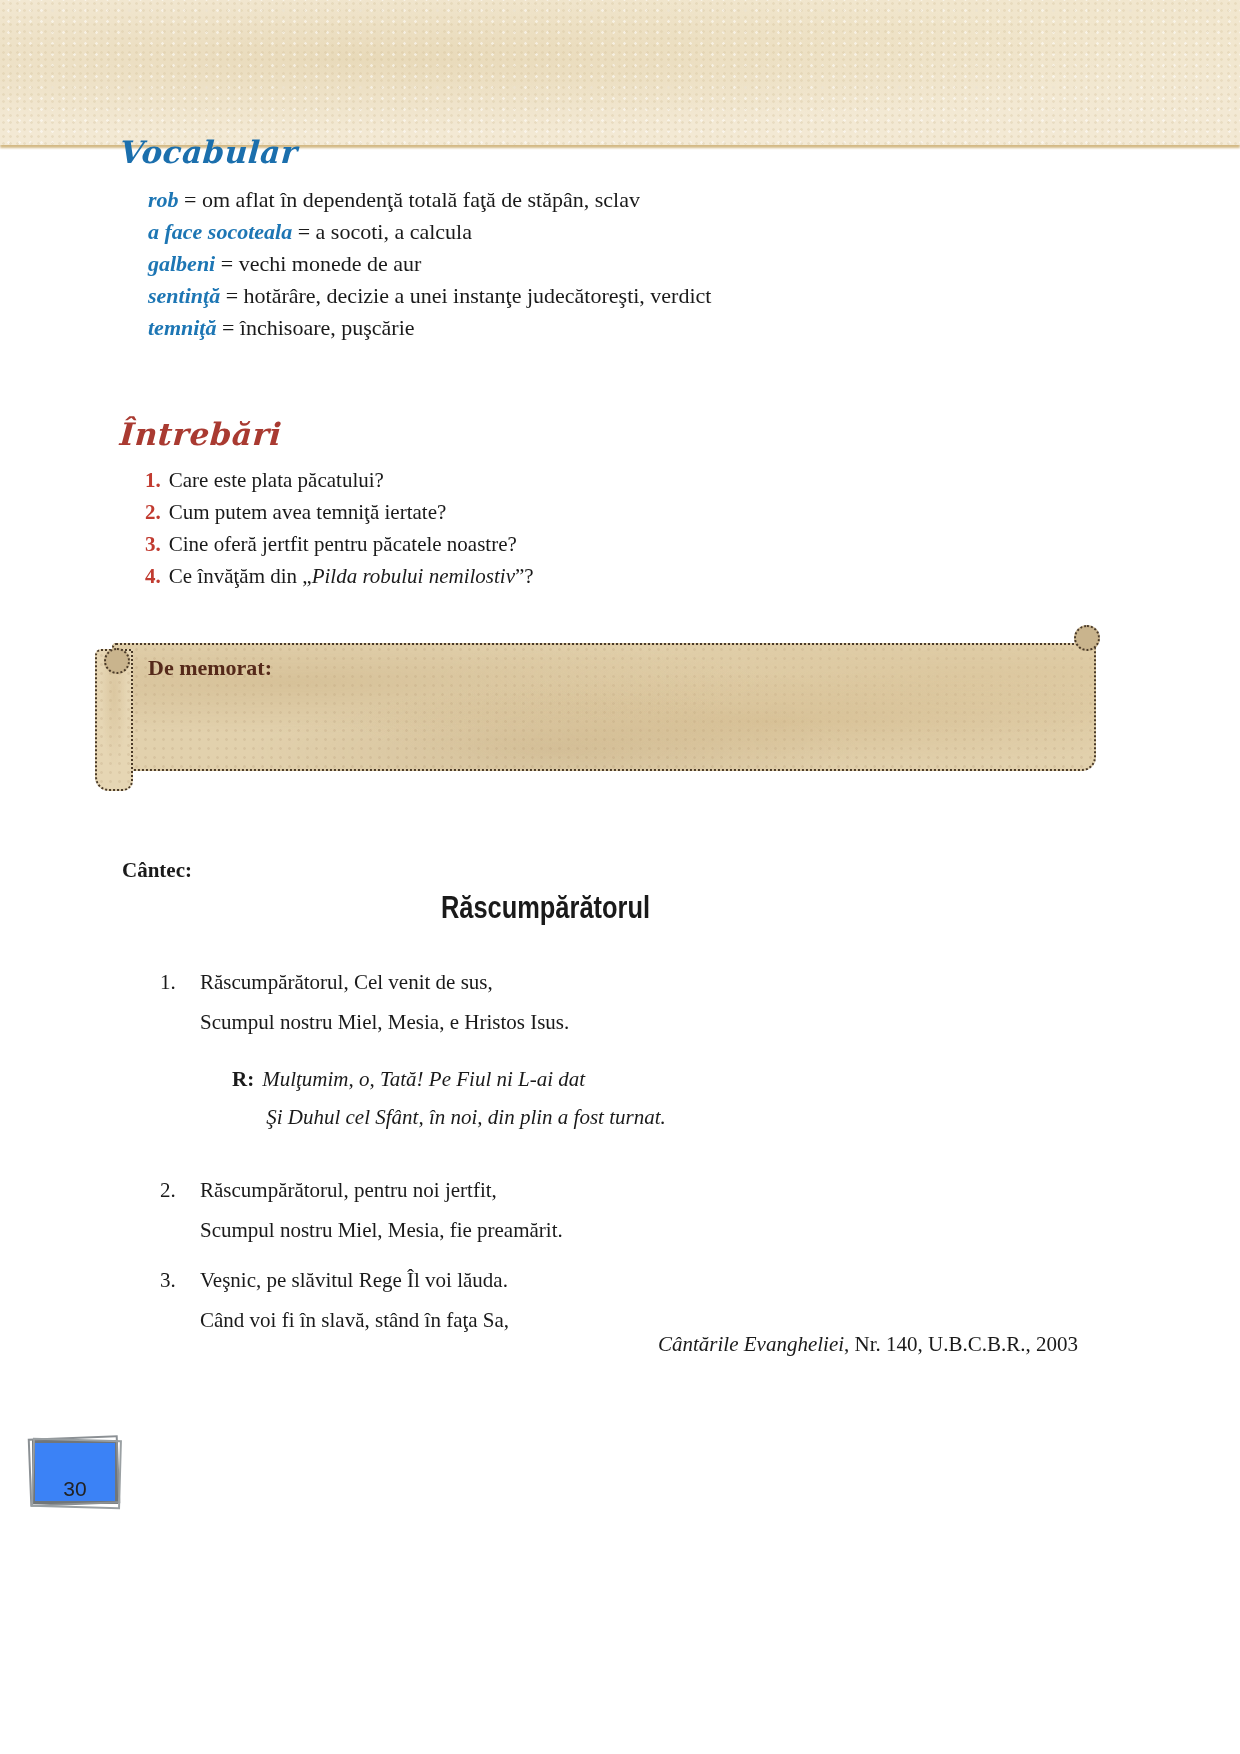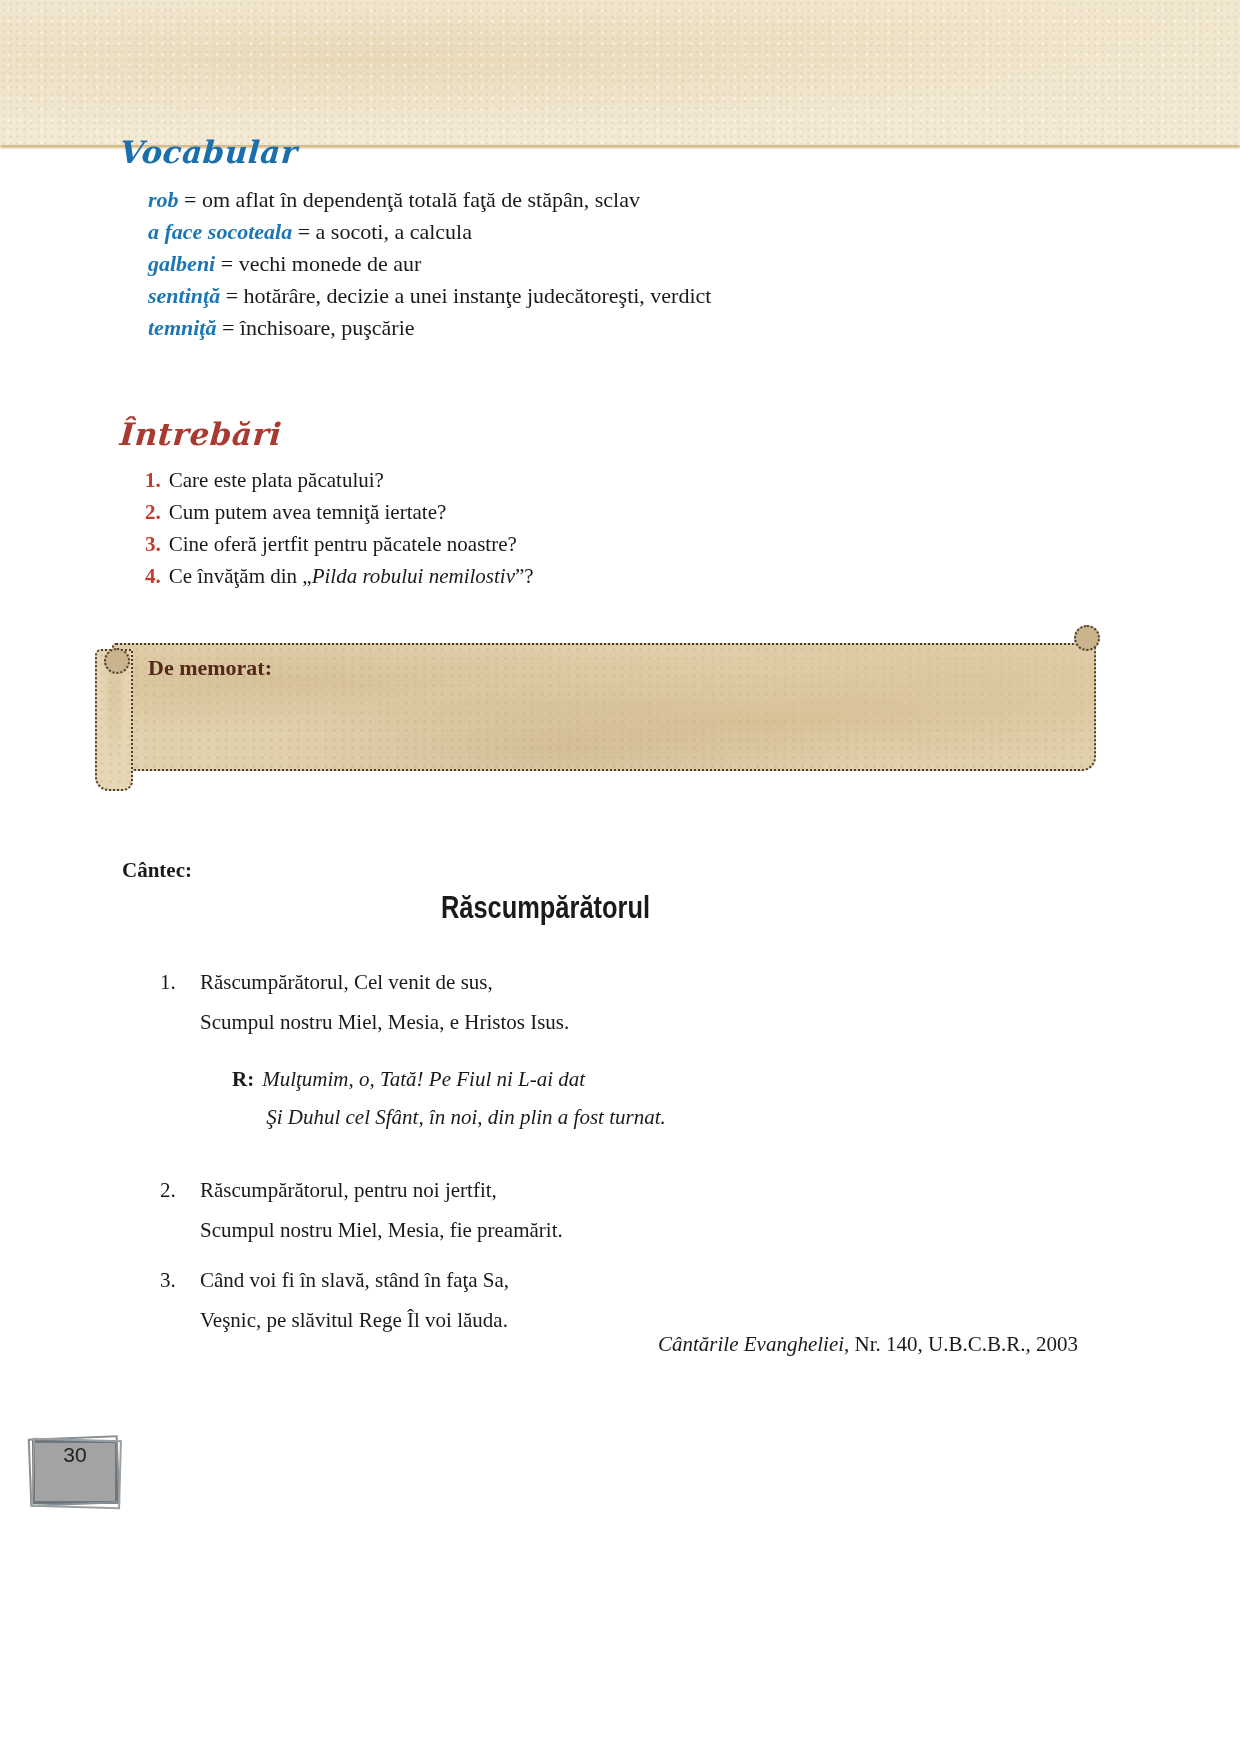--- a/index.html
+++ b/index.html
@@ -118,22 +118,22 @@
   .attribution{
     position:absolute;left:120px;top:1332px;width:958px;
     text-align:right;font-size:21px;
   }
   .attribution .src-italic{font-style:italic;}
 
   
   .page-num-box{
     position:absolute;left:32px;top:1440px;width:80px;height:58px;
     border:3px solid #70767a;
-    background:#a3a3a3;
-    display:flex;align-items:flex-start;justify-content:center;
+    background:#3b82f6;
+    display:flex;align-items:flex-end;justify-content:center;
   }
   .page-num-box::before{
     content:"";position:absolute;left:-6px;top:-6px;right:-4px;bottom:-4px;
     border:2px solid #8b9094;transform:rotate(-2.2deg);
   }
   .page-num-box::after{
     content:"";position:absolute;left:-3px;top:-4px;right:-6px;bottom:-7px;
     border:2px solid #9aa0a3;transform:rotate(1.6deg);
   }
   .page-num{
@@ -195,22 +195,22 @@
 
 <div class="verse" id="verse-2">
   <span class="vnum">2.</span><div class="vlines">
     <div>Răscumpărătorul, pentru noi jertfit,</div>
     <div>Scumpul nostru Miel, Mesia, fie preamărit.</div>
   </div>
 </div>
 
 <div class="verse" id="verse-3">
   <span class="vnum">3.</span><div class="vlines">
+    <div>Veşnic, pe slăvitul Rege Îl voi lăuda.</div>
     <div>Când voi fi în slavă, stând în faţa Sa,</div>
-    <div>Veşnic, pe slăvitul Rege Îl voi lăuda.</div>
   </div>
 </div>
 
 <div class="attribution">
   <span class="src-italic">Cântările Evangheliei</span><span>, Nr. 140, U.B.C.B.R., 2003</span>
 </div>
 
 <div class="page-num-box">
   <span class="page-num">30</span>
 </div>

